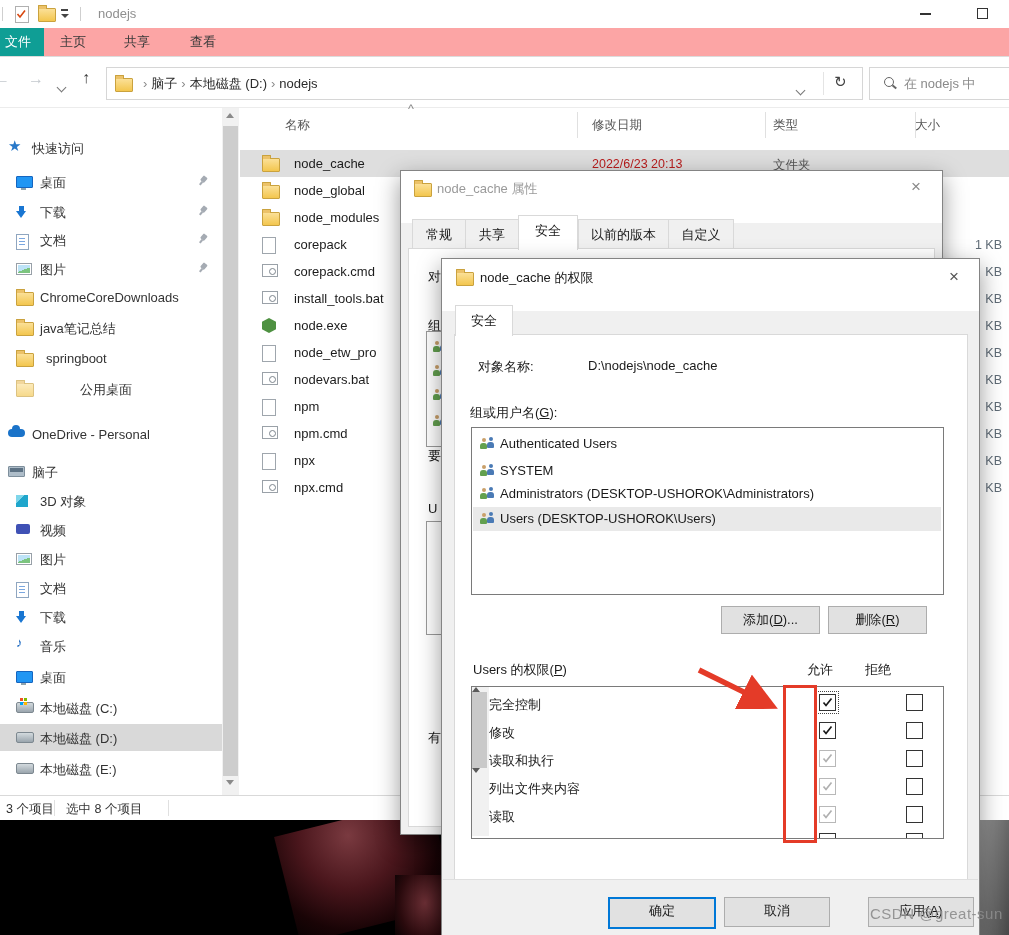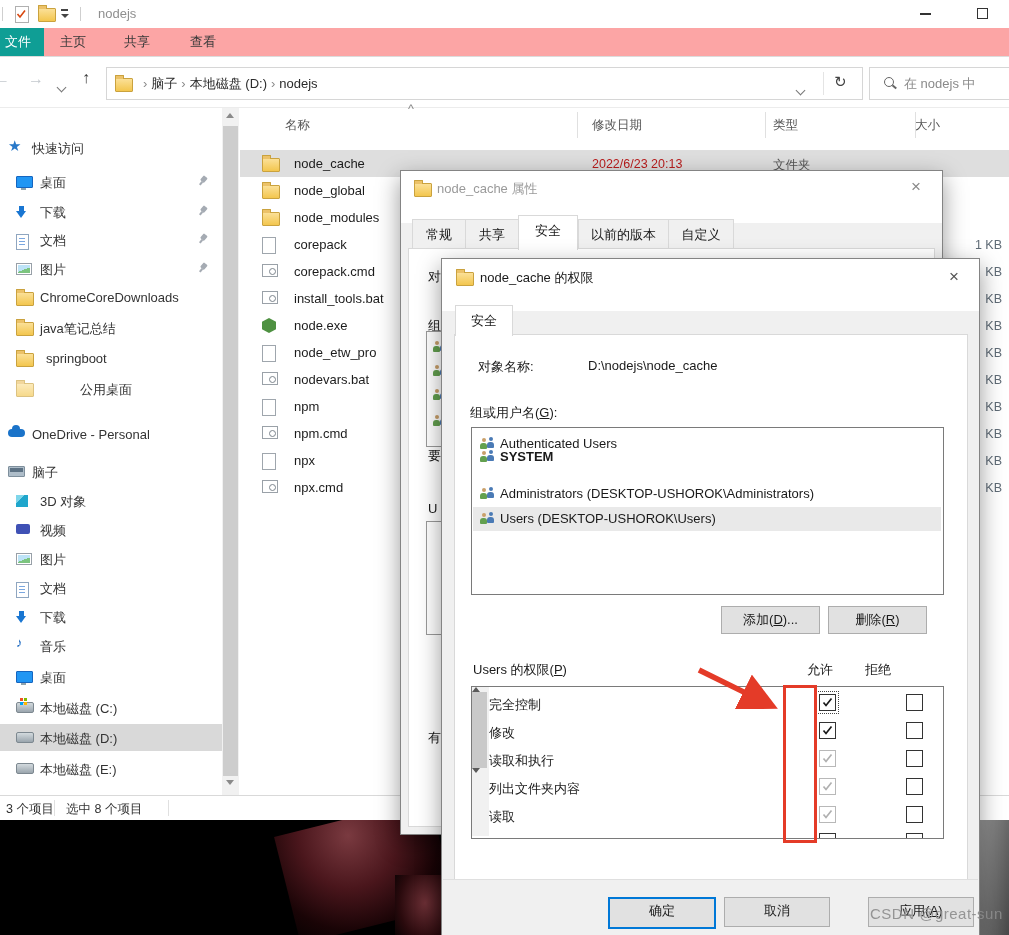--- a/index.html
+++ b/index.html
@@ -396,21 +396,21 @@
 
   <div class="lbl" style="left:28px;top:145px;">组或用户名(<u>G</u>):</div>
   <div class="listbox" style="left:29px;top:168px;width:471px;height:166px;" id="group-list">
       <div style="position: absolute; left: 1px; top: 4px; width: 468px; height: 24px;">
         <div class="ic-people" style="left: 6px; top: 5px;">
           <span class="pb"></span>
           <span class="pf"></span>
         </div>
         <div class="lbl" style="position: absolute; left: 27px; top: 4px;">Authenticated Users</div>
       </div>
-      <div style="position: absolute; left: 1px; top: 17px; width: 468px; height: 24px; font-weight: bold;">
+      <div style="position: absolute; left: 1px; top: 31px; width: 468px; height: 24px;">
         <div class="ic-people" style="left: 6px; top: 5px;">
           <span class="pb"></span>
           <span class="pf"></span>
         </div>
         <div class="lbl" style="position: absolute; left: 27px; top: 4px;">SYSTEM</div>
       </div>
       <div style="position: absolute; left: 1px; top: 54px; width: 468px; height: 24px;">
         <div class="ic-people" style="left: 6px; top: 5px;">
           <span class="pb"></span>
           <span class="pf"></span>

